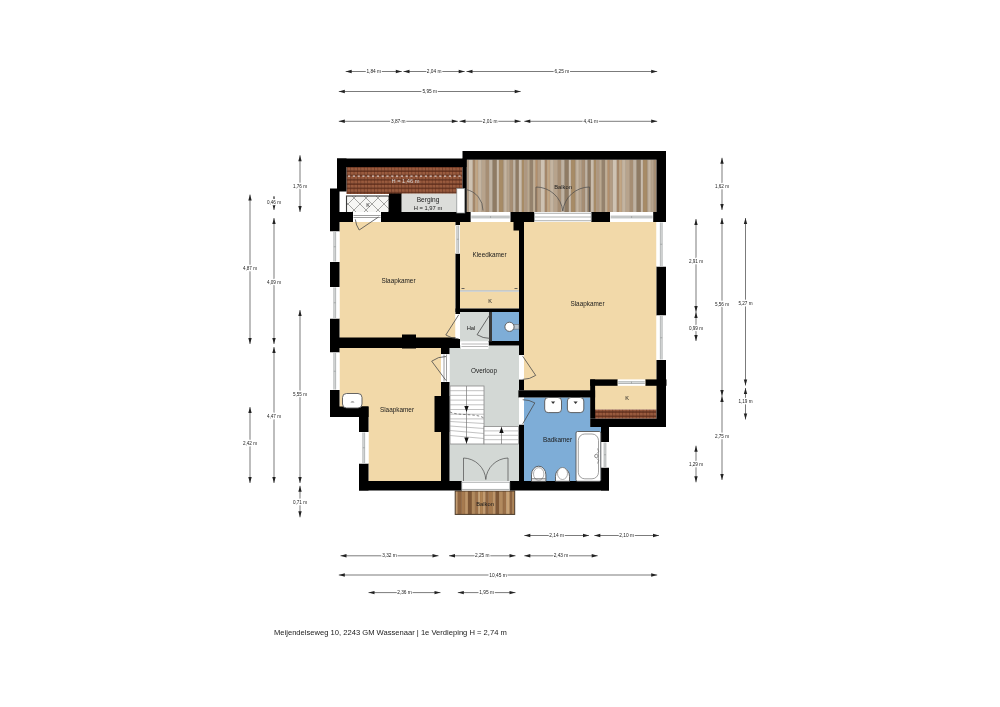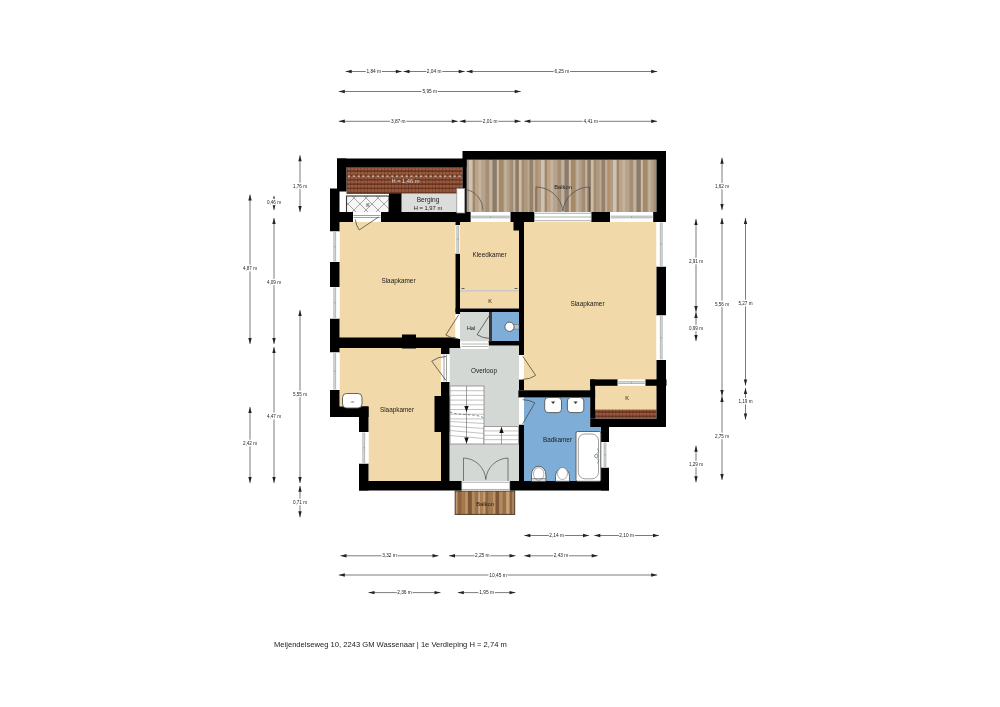--- a/index.html
+++ b/index.html
@@ -619,12 +619,12 @@
     </g>
     <text x="745.5" y="304.9" font-size="4.6" fill="#222" text-anchor="middle" style="paint-order:stroke;stroke:#fff;stroke-width:2.4">5,27 m</text>
 <g stroke="#222" stroke-width="0.6" fill="#222">
       <line x1="745.5" y1="388" x2="745.5" y2="419.5"></line>
       <path d="M745.5,388 l-1.7,6 h3.4 z" stroke="none"></path>
       <path d="M745.5,419.5 l-1.7,-6 h3.4 z" stroke="none"></path>
     </g>
     <text x="745.5" y="402.8" font-size="4.6" fill="#222" text-anchor="middle" style="paint-order:stroke;stroke:#fff;stroke-width:2.4">1,19 m</text>
 </svg>
 
-<div style="position:absolute;left:274px;top:628px;font-size:7.6px;color:#1a1a1a;margin-top:12px;">Meijendelseweg 10, 2243 GM Wassenaar | 1e Verdieping H = 2,74 m</div>
+<div style="position:absolute;left:274px;top:628px;font-size:7.6px;color:#1a1a1a;">Meijendelseweg 10, 2243 GM Wassenaar | 1e Verdieping H = 2,74 m</div>
 </body></html>

